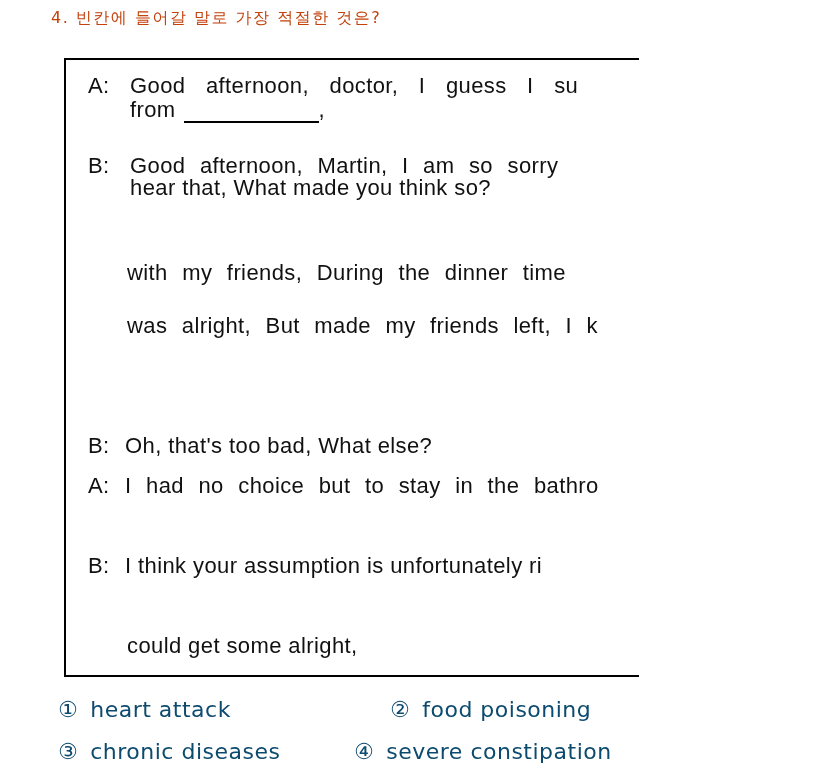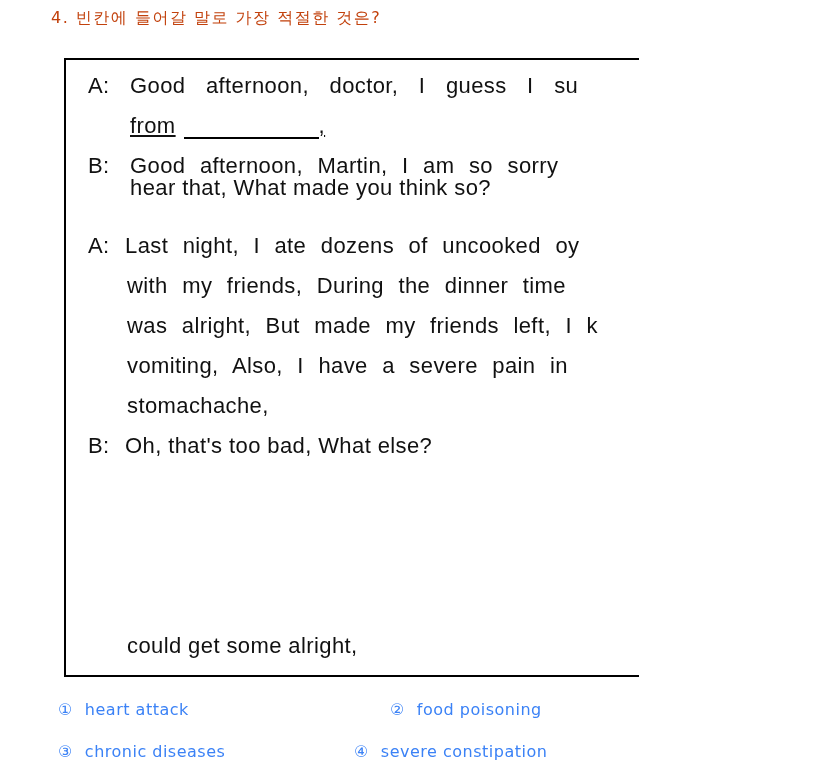--- a/index.html
+++ b/index.html
@@ -80,80 +80,77 @@
     }
     .choices {
       position: absolute;
       left: 58px;
       top: 690px;
       width: 620px;
     }
     .choice {
       position: absolute;
       white-space: nowrap;
-      font-size: 16px;
+      font-size: 22px;
       line-height: 40px;
       letter-spacing: 0.5px;
-      color: #3b82f6;
+      color: #0c4a6e;
     }
     .choice .num {
       display: inline-block;
       margin-right: 12px;
     }
   </style>
 </head>
 <body>
 
 <div class="question-title">4. 빈칸에 들어갈 말로 가장 적절한 것은?</div>
 
 <div class="dialogue-clip">
   <div class="dialogue-box">
 
     <div class="line wide" style="top:6px;">
       <span class="speaker">A:</span><span>Good  afternoon,  doctor,  I  guess  I  su</span>
     </div>
 
-    <div class="line cont" style="top:46px;text-decoration:underline;">
+    <div class="line cont" style="top:30px;">
       <span>from</span><span class="blank"></span><span>,</span>
     </div>
 
     <div class="line mid" style="top:86px;">
       <span class="speaker">B:</span><span>Good  afternoon,  Martin,  I  am  so  sorry</span>
     </div>
 
     <div class="line cont" style="top:108px;">
       <span>hear that,  What made you think so?</span>
     </div>
 
-    <div class="line tight mid" style="top:166px;">
-      <span class="speaker">A:</span><span>Last night, I ate dozens of uncooked oy</span>
-    </div>
 
-    <div class="line tight cont mid" style="top:206px;">
+    <div class="line tight cont mid" style="top:193px;">
       <span>with  my  friends,  During  the  dinner  time</span>
     </div>
 
     <div class="line tight cont mid" style="top:246px;">
       <span>was alright, But made my friends left, I k</span>
     </div>
 
-    <div class="line tight cont mid" style="top:286px;">
-      <span>vomiting,  Also,  I  have  a  severe  pain  in</span>
-    </div>
 
-    <div class="line tight cont" style="top:326px;">
-      <span>stomachache,</span>
-    </div>
 
     <div class="line tight" style="top:366px;">
       <span class="speaker">B:</span><span>Oh, that's too bad, What else?</span>
     </div>
 
+    <div class="line tight mid" style="top:406px;">
+      <span class="speaker">A:</span><span>I had no choice but to stay in the bathro</span>
+    </div>
 
 
+    <div class="line tight" style="top:486px;">
+      <span class="speaker">B:</span><span>I think your assumption is unfortunately ri</span>
+    </div>
 
 
     <div class="line tight cont" style="top:566px;">
       <span>could get some alright,</span>
     </div>
 
   </div>
 </div>
 
 <div class="choices">

